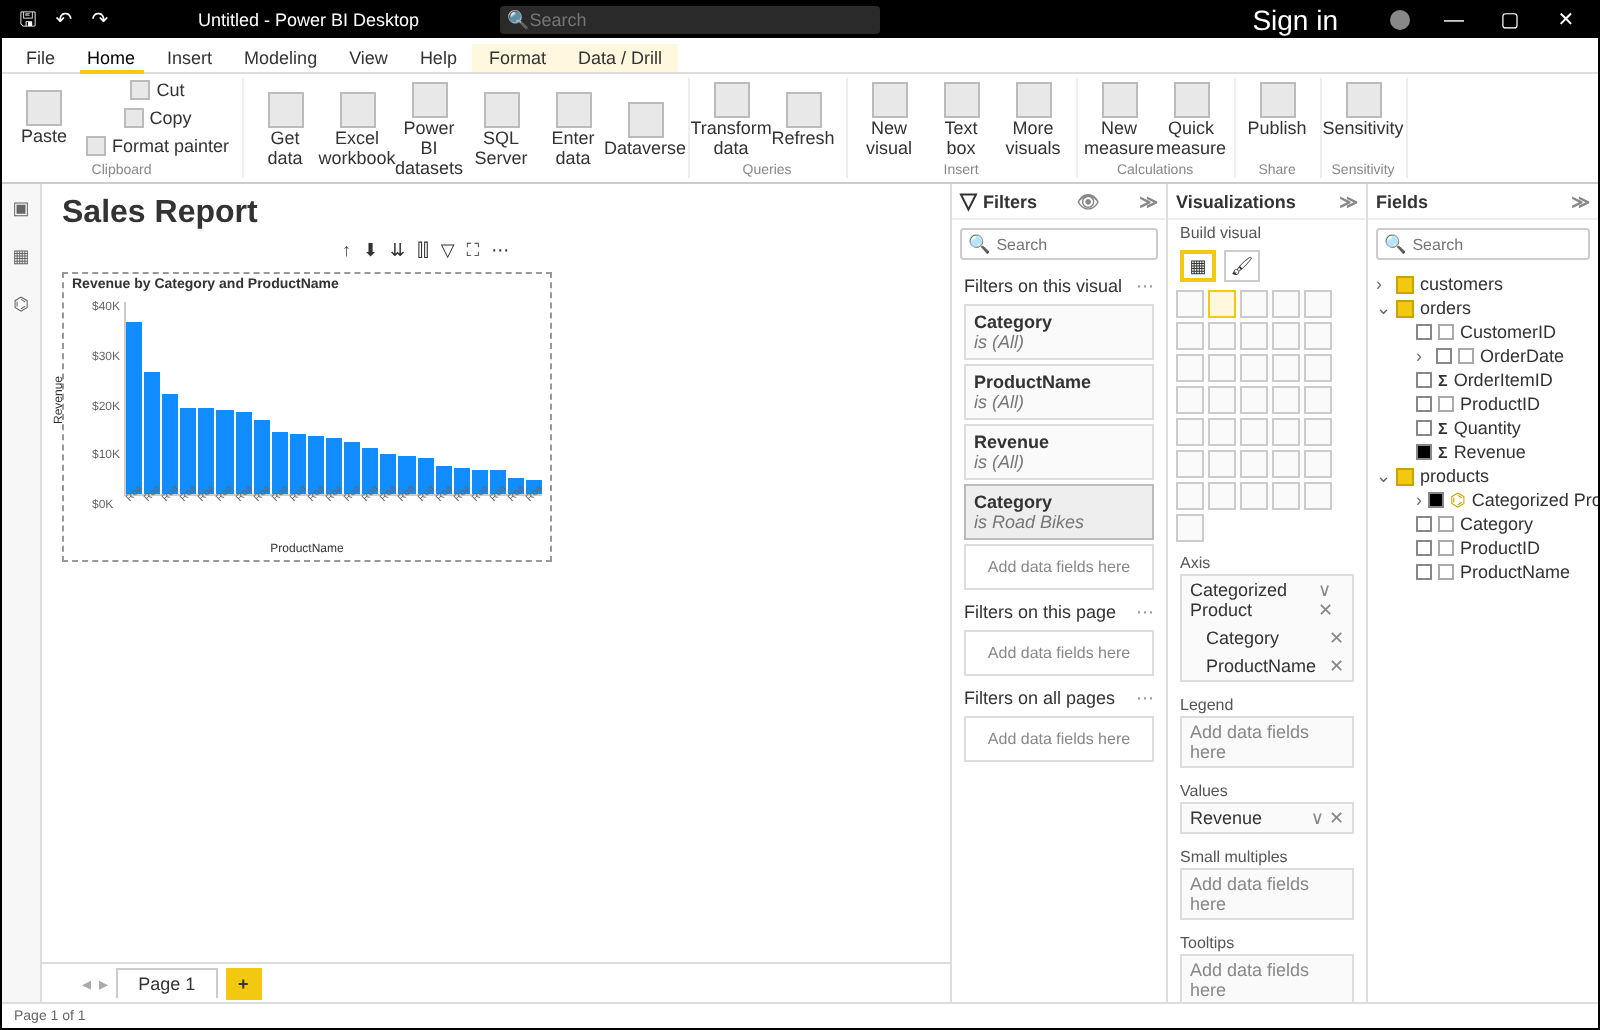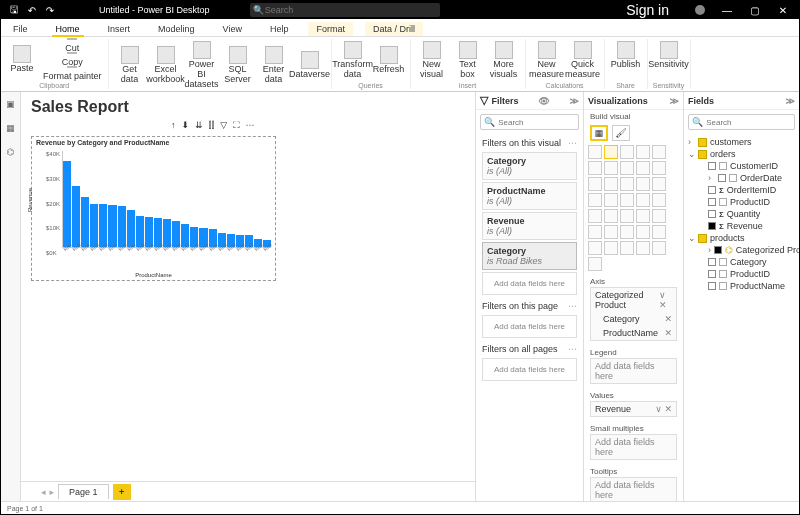--- a/index.html
+++ b/index.html
@@ -5,31 +5,31 @@
 *{box-sizing:border-box;margin:0;padding:0;font-family:"Segoe UI",Arial,sans-serif;font-size:9px;color:#333}
 body{width:800px;height:515px;overflow:hidden;background:#fff;display:flex;flex-direction:column;border:1px solid #000}
 .titlebar{height:18px;background:#000;color:#fff;display:flex;align-items:center;padding:0 4px}
 .titlebar *{color:#fff}
 .tb-ico{width:18px;text-align:center;font-size:10px}
 .tb-title{margin-left:40px;font-size:9px}
 .searchbar{flex:0 0 190px;margin-left:40px;height:14px;background:#2a2a2a;border-radius:2px;display:flex;align-items:center;padding:0 4px}
 .searchbar input{background:transparent;border:none;color:#ccc;width:100%;outline:none}
 .tb-right{margin-left:auto;display:flex;align-items:center;gap:4px}
 .winbtn{width:24px;text-align:center;font-size:10px}
-.menubar{height:18px;display:flex;align-items:flex-end;padding:0 4px;border-bottom:1px solid #ddd;gap:12px}
+.menubar{height:18px;display:flex;align-items:flex-end;padding:0 4px;border-bottom:1px solid #ddd;gap:0}
 .menu-item{padding:2px 8px;cursor:pointer;position:relative}
 .menu-item.active{color:#000}
 .menu-item.active::after{content:"";position:absolute;left:4px;right:4px;bottom:-1px;height:2px;background:#f2c811}
 .menu-item.ctx{background:#fff8df}
 .ribbon{height:55px;display:flex;border-bottom:1px solid #ccc;padding:2px 0}
 .rgroup{display:flex;flex-direction:column;align-items:center;padding:0 4px;border-right:1px solid #eee}
 .rgroup-items{display:flex;gap:2px}
 .rbtn{display:flex;flex-direction:column;align-items:center;justify-content:center;width:34px;padding:2px 0;cursor:pointer;text-align:center;line-height:1.1}
 .rbtn .ric{width:18px;height:18px;background:#e8e8e8;border:1px solid #bbb;margin-bottom:1px}
-.rbtn.small{width:auto;flex-direction:column;gap:3px;height:13px;padding:0 2px}
+.rbtn.small{width:auto;flex-direction:row;gap:3px;height:13px;padding:0 2px}
 .rbtn.small .ric{width:10px;height:10px}
 .rgroup-label{margin-top:auto;font-size:7px;color:#888}
 .clip-col{display:flex;flex-direction:column;gap:1px}
 .workspace{flex:1;display:flex;overflow:hidden}
 .leftrail{width:20px;background:#f7f7f7;border-right:1px solid #ddd;display:flex;flex-direction:column}
 .rail-ico{height:24px;display:flex;align-items:center;justify-content:center;color:#666}
 .canvas-area{flex:1;display:flex;flex-direction:column;background:#fff;position:relative}
 .report-title{font-size:16px;font-weight:600;padding:6px 10px}
 .visual-tools{position:absolute;top:28px;left:150px;display:flex;gap:6px;color:#888}
 .visual-tools span{font-size:9px}

